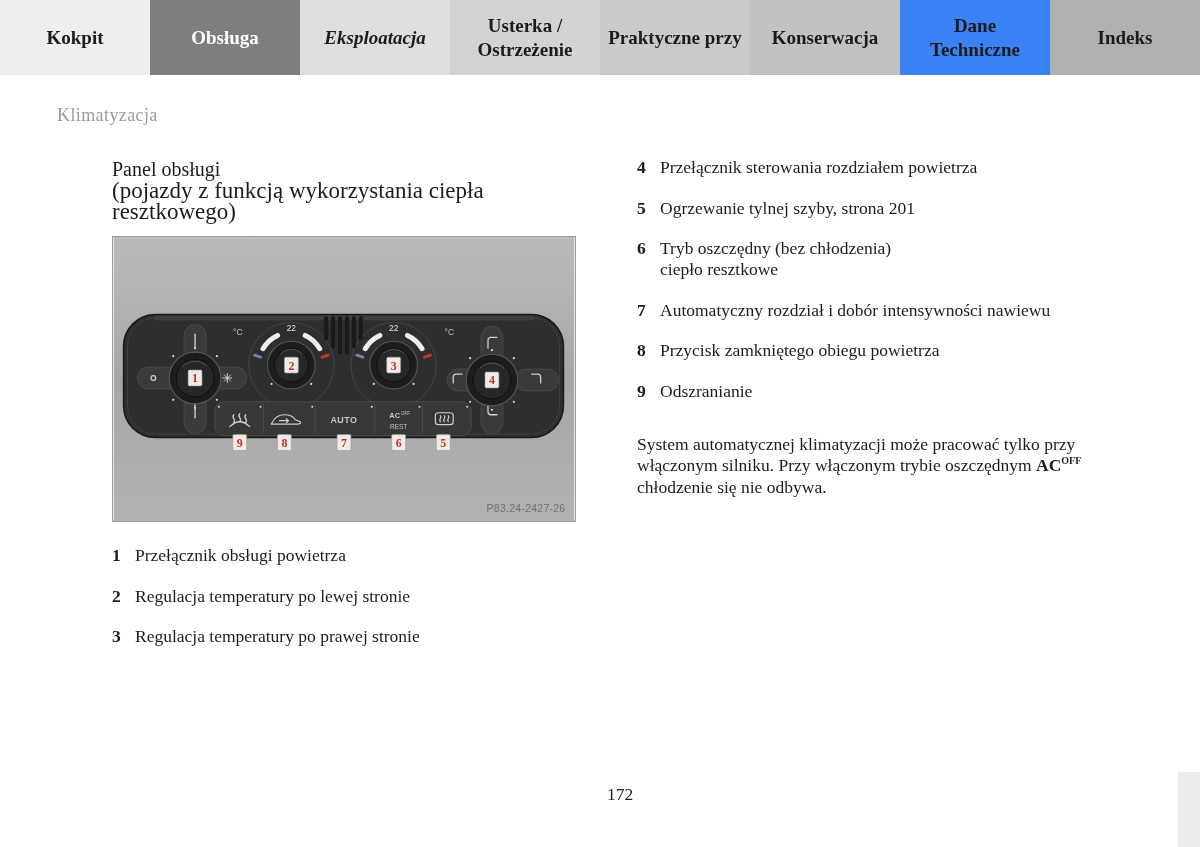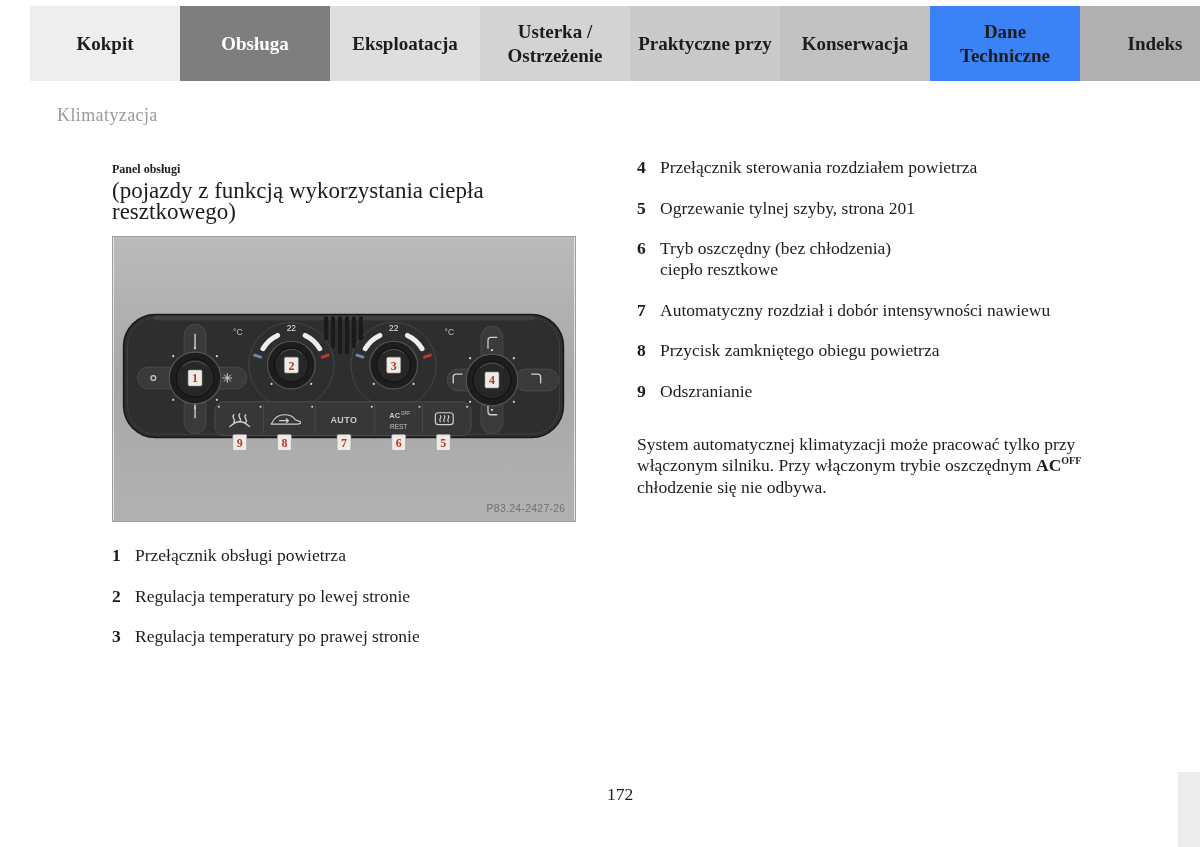--- a/index.html
+++ b/index.html
@@ -1,36 +1,36 @@
 <!DOCTYPE html>
 <html><head>
 <meta charset="utf-8">
 <style>
   html,body{margin:0;padding:0;background:#ffffff;}
   .page{position:relative;width:1200px;height:847px;background:#ffffff;overflow:hidden;
         font-family:"Liberation Serif",serif;color:#1c1c1c;}
   
-  .nav{position:absolute;left:0;top:6px;width:1092px;height:75px;display:flex;margin-left:30px;}
+  .nav{position:absolute;left:0;top:0;width:1092px;height:75px;display:flex;}
   .tab{flex:0 0 150px;display:flex;align-items:center;justify-content:center;
        text-align:center;font-weight:bold;font-size:19px;line-height:1.22;padding:0 8px;
        box-sizing:border-box;color:#1c1c1c;cursor:pointer;}
   .tab:nth-child(1){background:#eeeeee;}
   .tab:nth-child(2){background:#7e7e7e;color:#ffffff;}
-  .tab:nth-child(3){background:#dedede;}
+  .tab:nth-child(3){background:#dedede;font-style:italic;}
   .tab:nth-child(4){background:#d3d3d3;}
   .tab:nth-child(5){background:#cacaca;}
   .tab:nth-child(6){background:#c2c2c2;}
   .tab:nth-child(7){background:#3b82f6;}
   .tab:nth-child(8){background:#b0b0b0;}
   
   .section-title{position:absolute;left:57px;top:105px;font-size:18px;color:#9a9a9a;
                  letter-spacing:0.4px;}
   
   .left-col{position:absolute;left:112px;top:159px;width:478px;}
-  .heading{font-weight:bold;font-size:12px;line-height:21px;}
+  .heading{font-weight:normal;font-size:20px;line-height:21px;}
   .subheading{font-size:23px;line-height:21px;}
   .photo{display:block;margin-top:14px;width:464px;height:286px;border:1px solid #9e9e9e;
          box-sizing:border-box;}
   .legend{margin-top:23px;}
   .legend-item{display:flex;font-size:17.5px;line-height:21px;margin-bottom:19.5px;}
   .legend-item .num{font-weight:bold;width:23px;flex:0 0 23px;}
   .legend-item .txt{flex:1;}
   
   .right-col{position:absolute;left:637px;top:157px;width:472px;}
   .para{font-size:17.5px;line-height:21.5px;margin-top:32px;}

